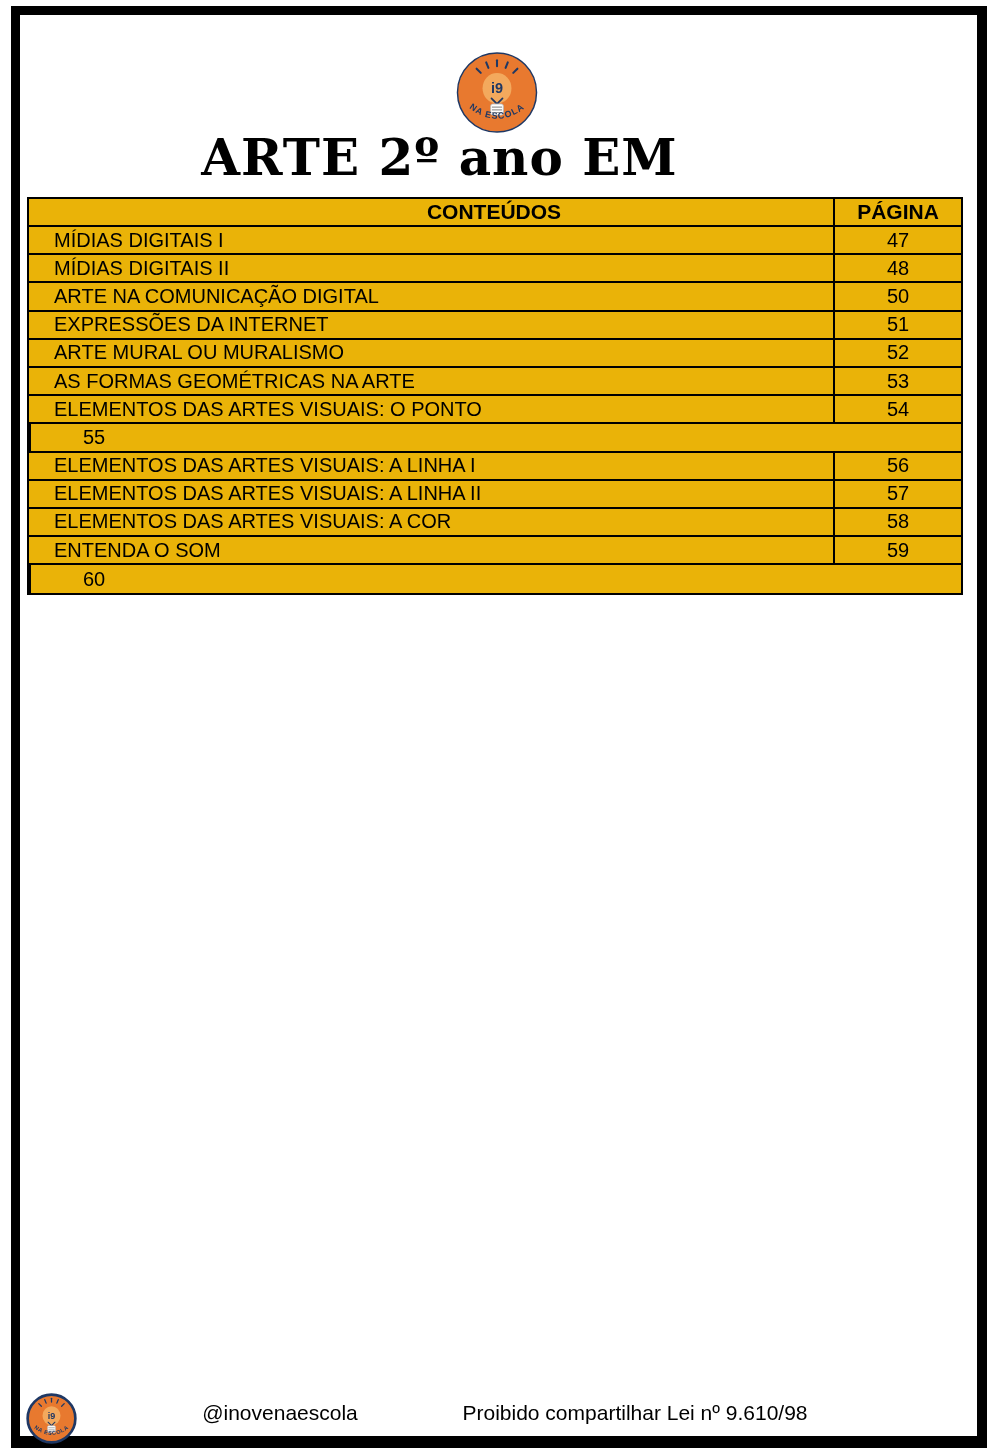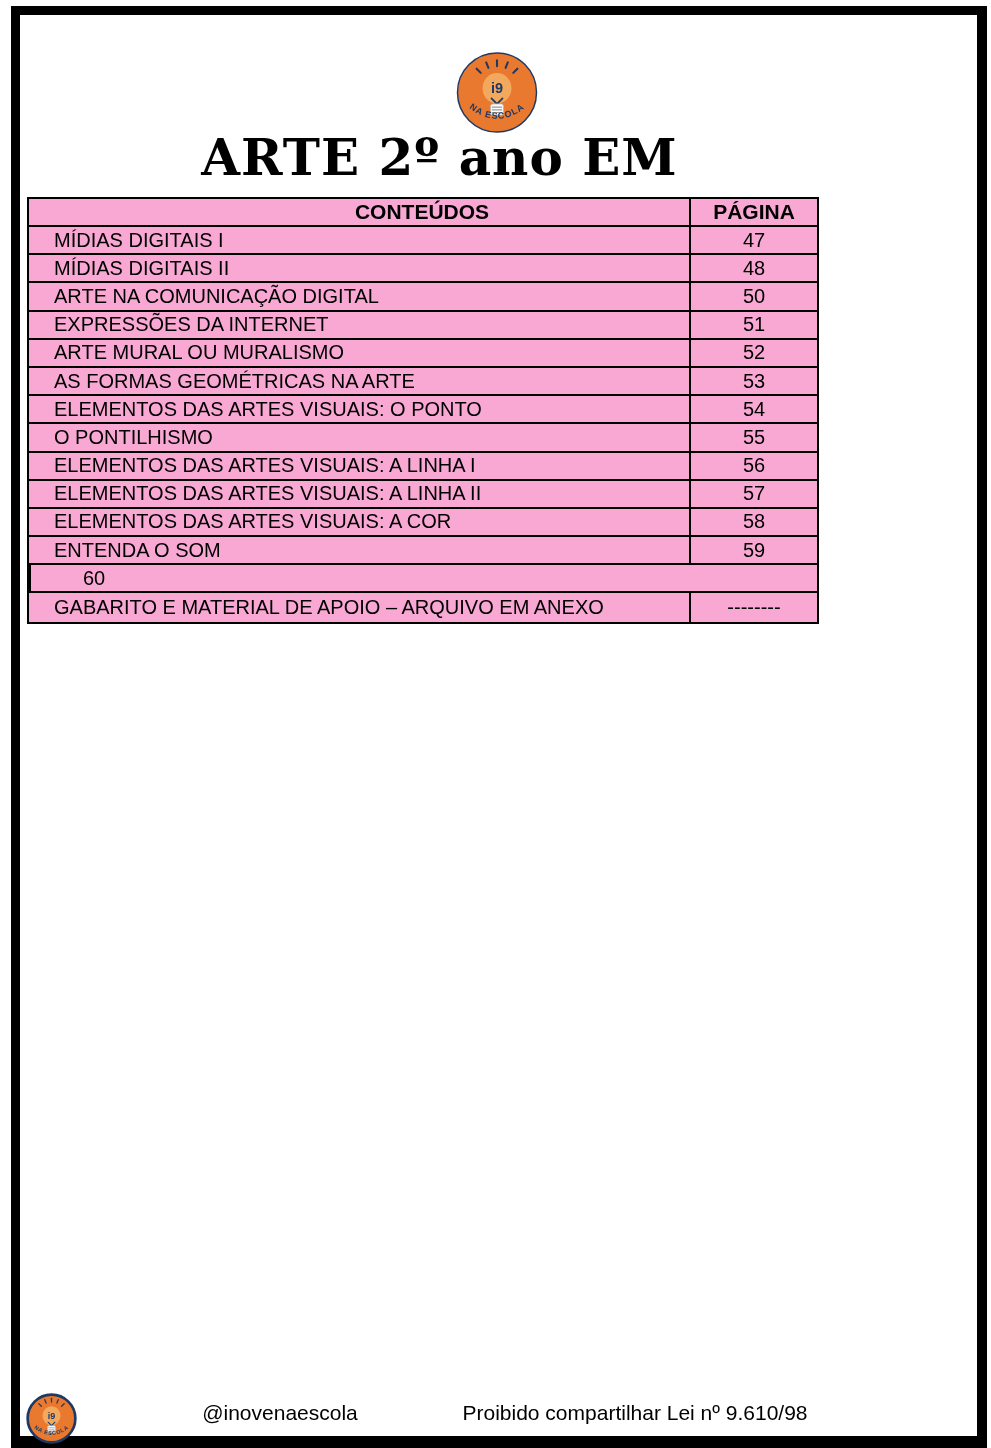--- a/index.html
+++ b/index.html
@@ -82,24 +82,24 @@
     line-height: 1.1;
     letter-spacing: 1px;
     color: #000;
     z-index: 2;
   }
   
   .toc {
     position: absolute;
     left: 27px;
     top: 197px;
-    width: 792px;
+    width: 936px;
     box-sizing: border-box;
     border: 2px solid var(--line-black, #000);
-    background: #f9a8d4;
+    background: #eab308;
     z-index: 2;
   }
   .toc-header {
     display: flex;
     height: 28px;
     box-sizing: border-box;
     border-bottom: 2px solid var(--line-black, #000);
     font-weight: bold;
     font-size: 21px;
   }
@@ -215,45 +215,40 @@
       </div>
         <div class="toc-row">
         <div class="cell-content">AS FORMAS GEOMÉTRICAS NA ARTE</div>
         <div class="cell-page">53</div>
       </div>
         <div class="toc-row">
         <div class="cell-content">ELEMENTOS DAS ARTES VISUAIS: O PONTO</div>
         <div class="cell-page">54</div>
       </div>
         <div class="toc-row">
-        <div class="cell-content">O PONTILHISMO</div>
         <div class="cell-page">55</div>
       </div>
         <div class="toc-row">
         <div class="cell-content">ELEMENTOS DAS ARTES VISUAIS: A LINHA I</div>
         <div class="cell-page">56</div>
       </div>
         <div class="toc-row">
         <div class="cell-content">ELEMENTOS DAS ARTES VISUAIS: A LINHA II</div>
         <div class="cell-page">57</div>
       </div>
         <div class="toc-row">
         <div class="cell-content">ELEMENTOS DAS ARTES VISUAIS: A COR</div>
         <div class="cell-page">58</div>
       </div>
         <div class="toc-row">
         <div class="cell-content">ENTENDA O SOM</div>
         <div class="cell-page">59</div>
       </div>
         <div class="toc-row">
         <div class="cell-page">60</div>
-      </div>
-        <div class="toc-row">
-        <div class="cell-content">GABARITO E MATERIAL DE APOIO – ARQUIVO EM ANEXO</div>
-        <div class="cell-page">--------</div>
       </div>
       </div>
   </div>
 
   <div class="logo-small">
     <svg class="logo-svg" viewBox="0 0 100 100">
       <circle class="logo-ring" cx="50" cy="50" r="45"></circle>
       <g class="logo-rays">
         <line x1="50" y1="19" x2="50" y2="12"></line>
         <line x1="60.1" y1="21" x2="62.7" y2="14.5"></line>

